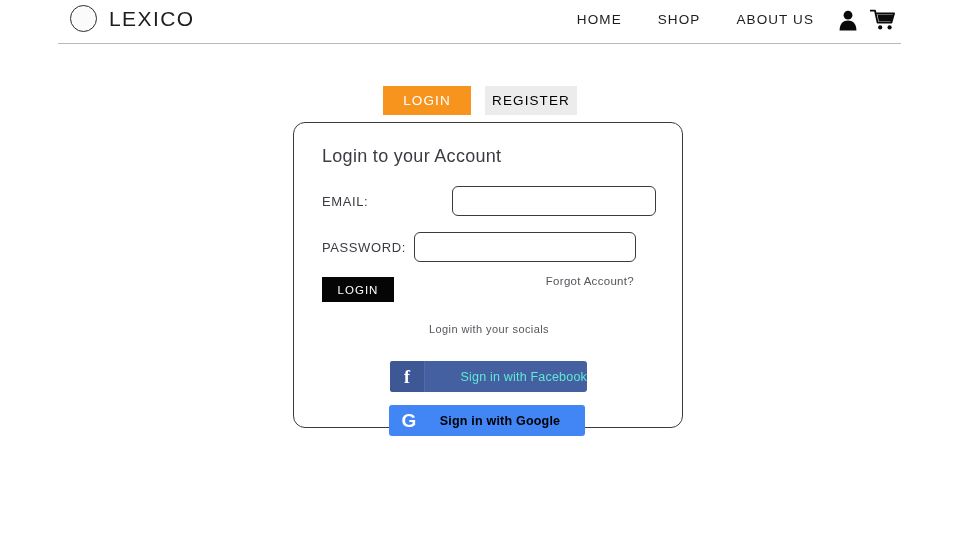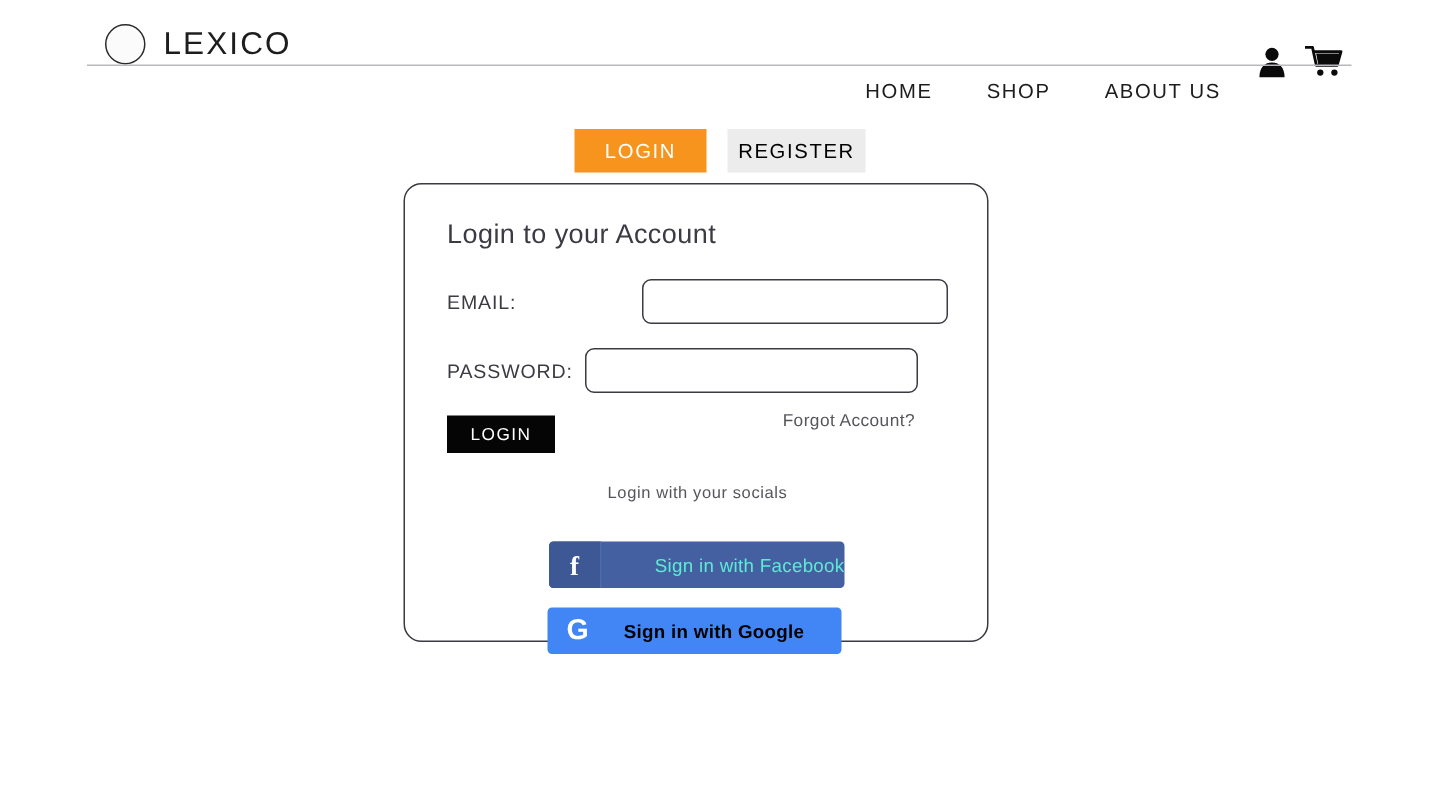--- a/index.html
+++ b/index.html
@@ -23,21 +23,20 @@
     width: 960px;
     height: 44px;
   }
   .brand {
     position: absolute;
     left: 70px;
     top: 5px;
     display: flex;
     align-items: center;
     gap: 12px;
-    margin-top: 11px;
   }
   .brand-circle {
     width: 27px;
     height: 27px;
     border-radius: 50%;
     border: 1.4px solid #2b2b2b;
     background: #fbfbfb;
     box-sizing: border-box;
   }
   .brand-name {
@@ -54,21 +53,20 @@
     align-items: center;
     gap: 0;
   }
   .nav-link {
     font-size: 13.5px;
     letter-spacing: 1.1px;
     color: #1d1d1d;
     padding: 0 18px;
     line-height: 24px;
     cursor: pointer;
-    margin-top: 41px;
   }
   .nav-icon {
     display: inline-flex;
     align-items: center;
     justify-content: center;
     padding: 0 6px;
     cursor: pointer;
   }
   .header-rule {
     position: absolute;
@@ -105,21 +103,21 @@
   }
   .tab-register {
     width: 92px;
     background: #ececec;
     color: #000000;
   }
 
   
   .card {
     position: absolute;
-    left: 269px;
+    left: 293px;
     top: 122px;
     width: 390px;
     height: 306px;
     border: 1.3px solid #3a3a42;
     border-radius: 12px;
     box-sizing: border-box;
     background: #ffffff;
   }
   .card-title {
     position: absolute;

